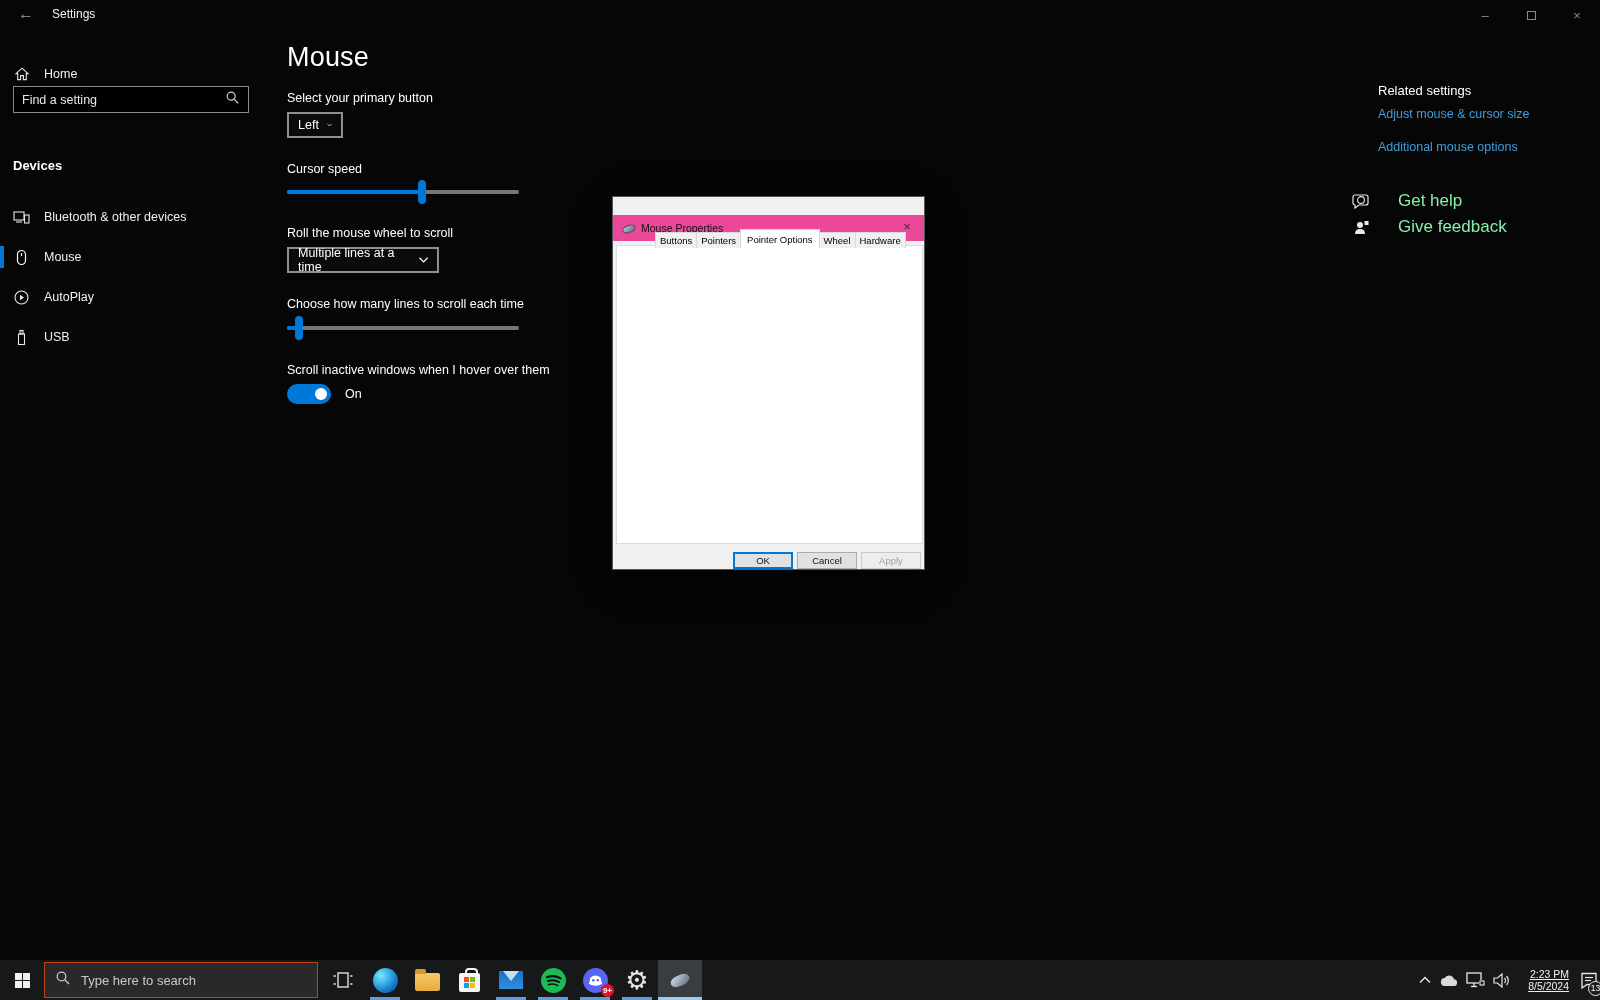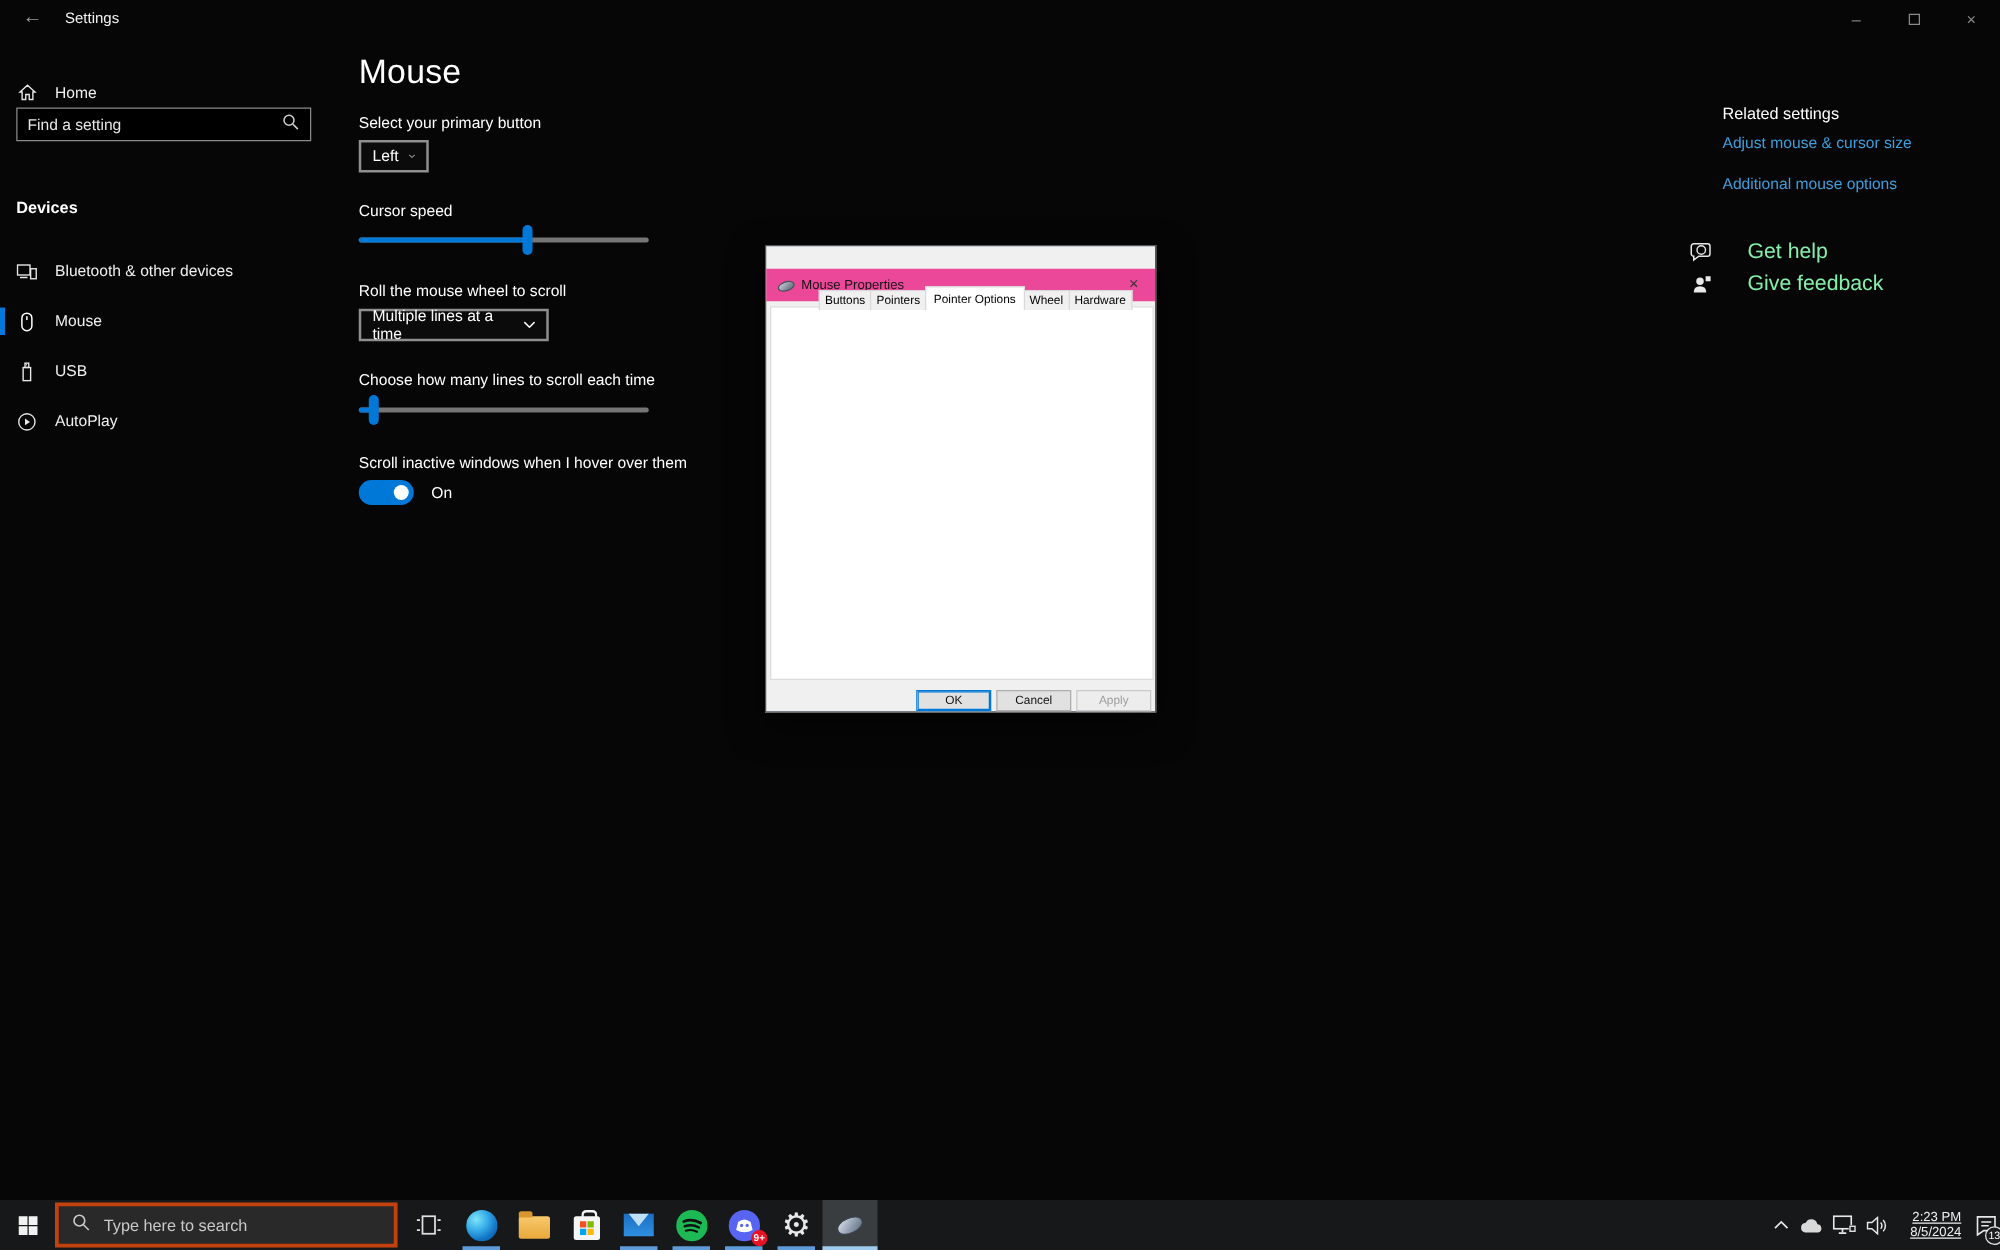--- a/index.html
+++ b/index.html
@@ -74,21 +74,21 @@
   .dlg-btn { position:absolute; top:355px; width:60px; height:17px; background:#e1e1e1; border:1px solid #adadad; font-size:9.5px; display:flex; align-items:center; justify-content:center; color:#111; }
   .dlg-btn.default { border:1px solid #0078d7; box-shadow:0 0 0 1px #0078d7 inset; }
   .dlg-btn.disabled { background:#ededed; border-color:#c9c9c9; color:#9d9d9d; }
   .picon { position:absolute; }
 
   
   .taskbar { position:absolute; left:0; top:960px; width:1600px; height:40px; background:#161819; }
   .start-btn { position:absolute; left:0; top:0; width:44px; height:40px; display:flex; align-items:center; justify-content:center; }
   .winlogo { display:grid; grid-template-columns:7px 7px; grid-template-rows:7px 7px; gap:1px; }
   .winlogo span { background:#f2f2f2; }
-  .tb-search { position:absolute; left:44px; top:2px; width:274px; height:36px; background:#29292a; border:3px solid #c2410c; display:flex; align-items:center; padding:0 10px; }
+  .tb-search { position:absolute; left:44px; top:2px; width:274px; height:36px; background:#29292a; border:1px solid #c2410c; display:flex; align-items:center; padding:0 10px; }
   .tb-search .ph { font-size:13px; color:#cacaca; margin-left:10px; }
   .tb-apps { position:absolute; left:322px; top:0; height:40px; display:flex; }
   .tb-btn { position:relative; width:42px; height:40px; display:flex; align-items:center; justify-content:center; }
   .tb-btn.active-app { width:44px; background:#3a3d40; }
   .underline { position:absolute; bottom:0; left:50%; transform:translateX(-50%); width:30px; height:3px; background:#5f9bd8; }
   .tb-btn.active-app .underline { width:44px; background:#9fccee; }
   .badge { position:absolute; right:2px; bottom:3px; min-width:13px; height:13px; border-radius:7px; background:#e81224; color:#fff; font-size:8px; font-weight:bold; line-height:13px; text-align:center; padding:0 2px; }
   .tray { position:absolute; left:1418px; top:0; height:40px; display:flex; align-items:center; gap:7px; }
   .tray-icon { display:flex; align-items:center; justify-content:center; }
   .clock { width:50px; text-align:right; font-size:10.5px; line-height:12px; color:#f0f0f0;text-decoration:underline; }
@@ -162,35 +162,35 @@
           <svg width="17" height="17" viewBox="0 0 17 17">
               <rect x="4.5" y="1.5" width="8" height="14" rx="4" fill="none" stroke="#fff" stroke-width="1.2"></rect>
               <line x1="8.5" y1="4" x2="8.5" y2="7" stroke="#fff" stroke-width="1.2"></line>
             </svg>
         </span>
         <span class="lbl">Mouse</span>
       </div>
       <div class="side-row">
         <span class="side-icon">
           <svg width="17" height="17" viewBox="0 0 17 17">
+              <circle cx="8.5" cy="8.5" r="6.5" fill="none" stroke="#e8e8e8" stroke-width="1.1"></circle>
+              <path d="M7 5.8 L11 8.5 L7 11.2 Z" fill="#e8e8e8"></path>
+            </svg>
+        </span>
+        <span class="lbl">AutoPlay</span>
+      </div>
+      <div class="side-row">
+        <span class="side-icon">
+          <svg width="17" height="17" viewBox="0 0 17 17">
               <rect x="5.5" y="5" width="6" height="10.5" fill="none" stroke="#e8e8e8" stroke-width="1.1"></rect>
               <rect x="7" y="1.5" width="3" height="3.5" fill="none" stroke="#e8e8e8" stroke-width="1.1"></rect>
               <rect x="7.8" y="2.3" width="0.8" height="1" fill="#e8e8e8"></rect>
             </svg>
         </span>
         <span class="lbl">USB</span>
-      </div>
-      <div class="side-row">
-        <span class="side-icon">
-          <svg width="17" height="17" viewBox="0 0 17 17">
-              <circle cx="8.5" cy="8.5" r="6.5" fill="none" stroke="#e8e8e8" stroke-width="1.1"></circle>
-              <path d="M7 5.8 L11 8.5 L7 11.2 Z" fill="#e8e8e8"></path>
-            </svg>
-        </span>
-        <span class="lbl">AutoPlay</span>
       </div>
     </div>
   </div>
 
   <div class="content">
     <h1 class="page-title">Mouse</h1>
 
     <span class="field-label" style="left:0; top:61px;">Select your primary button</span>
     <div class="select" style="left:0; top:82px; width:56px;">
       <span>Left</span>

